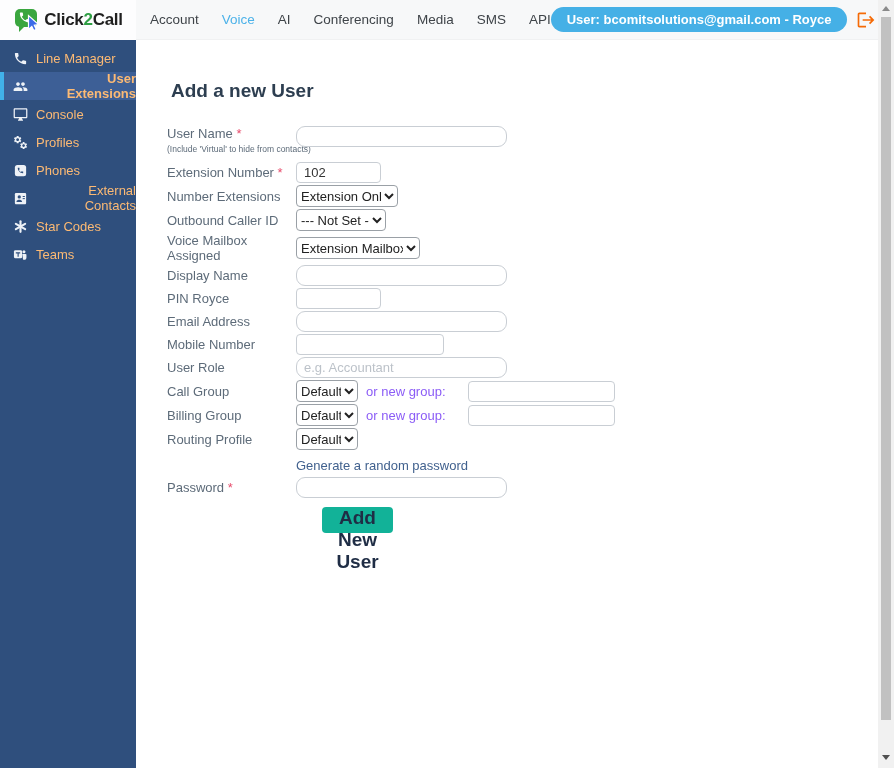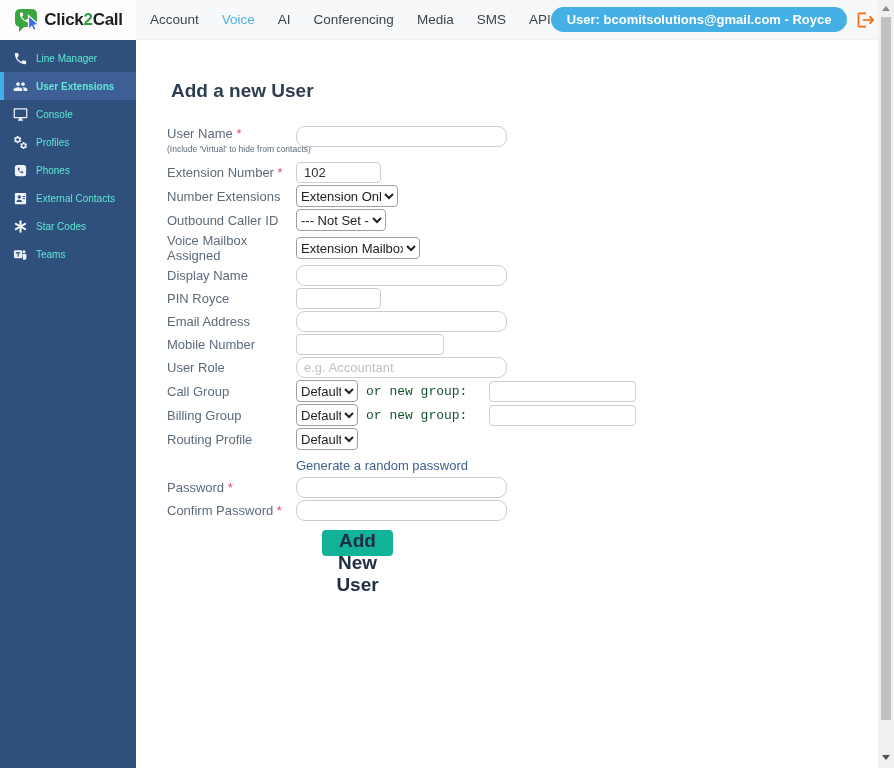--- a/index.html
+++ b/index.html
@@ -37,22 +37,23 @@
   }
   .logout-btn { margin:0 6px 0 9px; width:22px; height:22px; display:flex; align-items:center; justify-content:center; cursor:pointer; }
 
   
   .sidebar {
     position:absolute; top:40px; left:0; width:136px; bottom:0;
     background:#2f4f7d; padding-top:4px;
   }
   .side-item {
     height:28px; display:flex; align-items:center; gap:8px;
-    padding-left:9px; color:#5eead4; font-size:10px; cursor:pointer;
+    padding-left:9px; color:#fdba74; font-size:13px; cursor:pointer;
     border-left:4px solid transparent;
+    text-align:right;
   }
   .side-item.active {
     background:#3d5f96; border-left:4px solid #41b1ea; font-weight:bold;
   }
   .side-icon { width:15px; height:15px; flex:none; display:flex; align-items:center; justify-content:center; }
   .side-icon svg { width:15px; height:15px; fill:#eef2f7; }
 
   
   .main { position:absolute; left:136px; top:40px; right:16px; bottom:0; background:#fff;padding-left:9px; }
   .page-title { margin:40px 0 0 26px; font-size:19px; font-weight:bold; color:#2d3e50; }
@@ -70,21 +71,21 @@
   .inp::placeholder { color:#bcc2c9; }
   .w-lg { width:211px;border-radius:9px; }
   .w-sm { width:85px; }
   .w-md { width:148px; }
   .w-or { width:147px; }
   .sel {
     height:22px; border:1px solid #9aa0a6; border-radius:4px;
     background:#fff; font-size:13px; color:#222;
     font-family:"Liberation Sans", sans-serif; outline:none;
   }
-  .or-text { color:#14532d; margin:0 22px 0 8px; font-size:13px;font-family:Liberation Mono, monospace; }
+  .or-text { color:#8b5cf6; margin:0 22px 0 8px; font-size:13px; }
   .gen-link { margin:6px 0 4px 129px; color:#41618e; font-size:13px; cursor:pointer; display:inline-block; }
   .submit-btn {
     display:block; margin:9px 0 0 155px; width:71px; height:26px;
     background:#12b298; color:#1f2d45; font-weight:bold; font-size:19px;
     border:none; border-radius:4px; cursor:pointer;
     font-family:"Liberation Sans", sans-serif;
   }
 
   
   .scrollbar { position:absolute; top:0; right:0; width:16px; height:768px; background:#f1f1f1; }
@@ -315,24 +316,20 @@
       </select>
     </div>
 
     <a class="gen-link">Generate a random password</a>
 
     <div class="row">
       <div class="lbl"><span>Password</span> <span class="req">*</span></div>
       <input class="inp w-lg" type="password" style="">
     </div>
 
-    <div class="row">
-      <div class="lbl"><span>Confirm Password</span> <span class="req">*</span></div>
-      <input class="inp w-lg" type="password" style="">
-    </div>
 
     <button class="submit-btn">Add New User</button>
 
   </div>
 </div>
 
 <div class="scrollbar">
   <div class="sb-up"></div>
   <div class="sb-thumb"></div>
   <div class="sb-down"></div>

